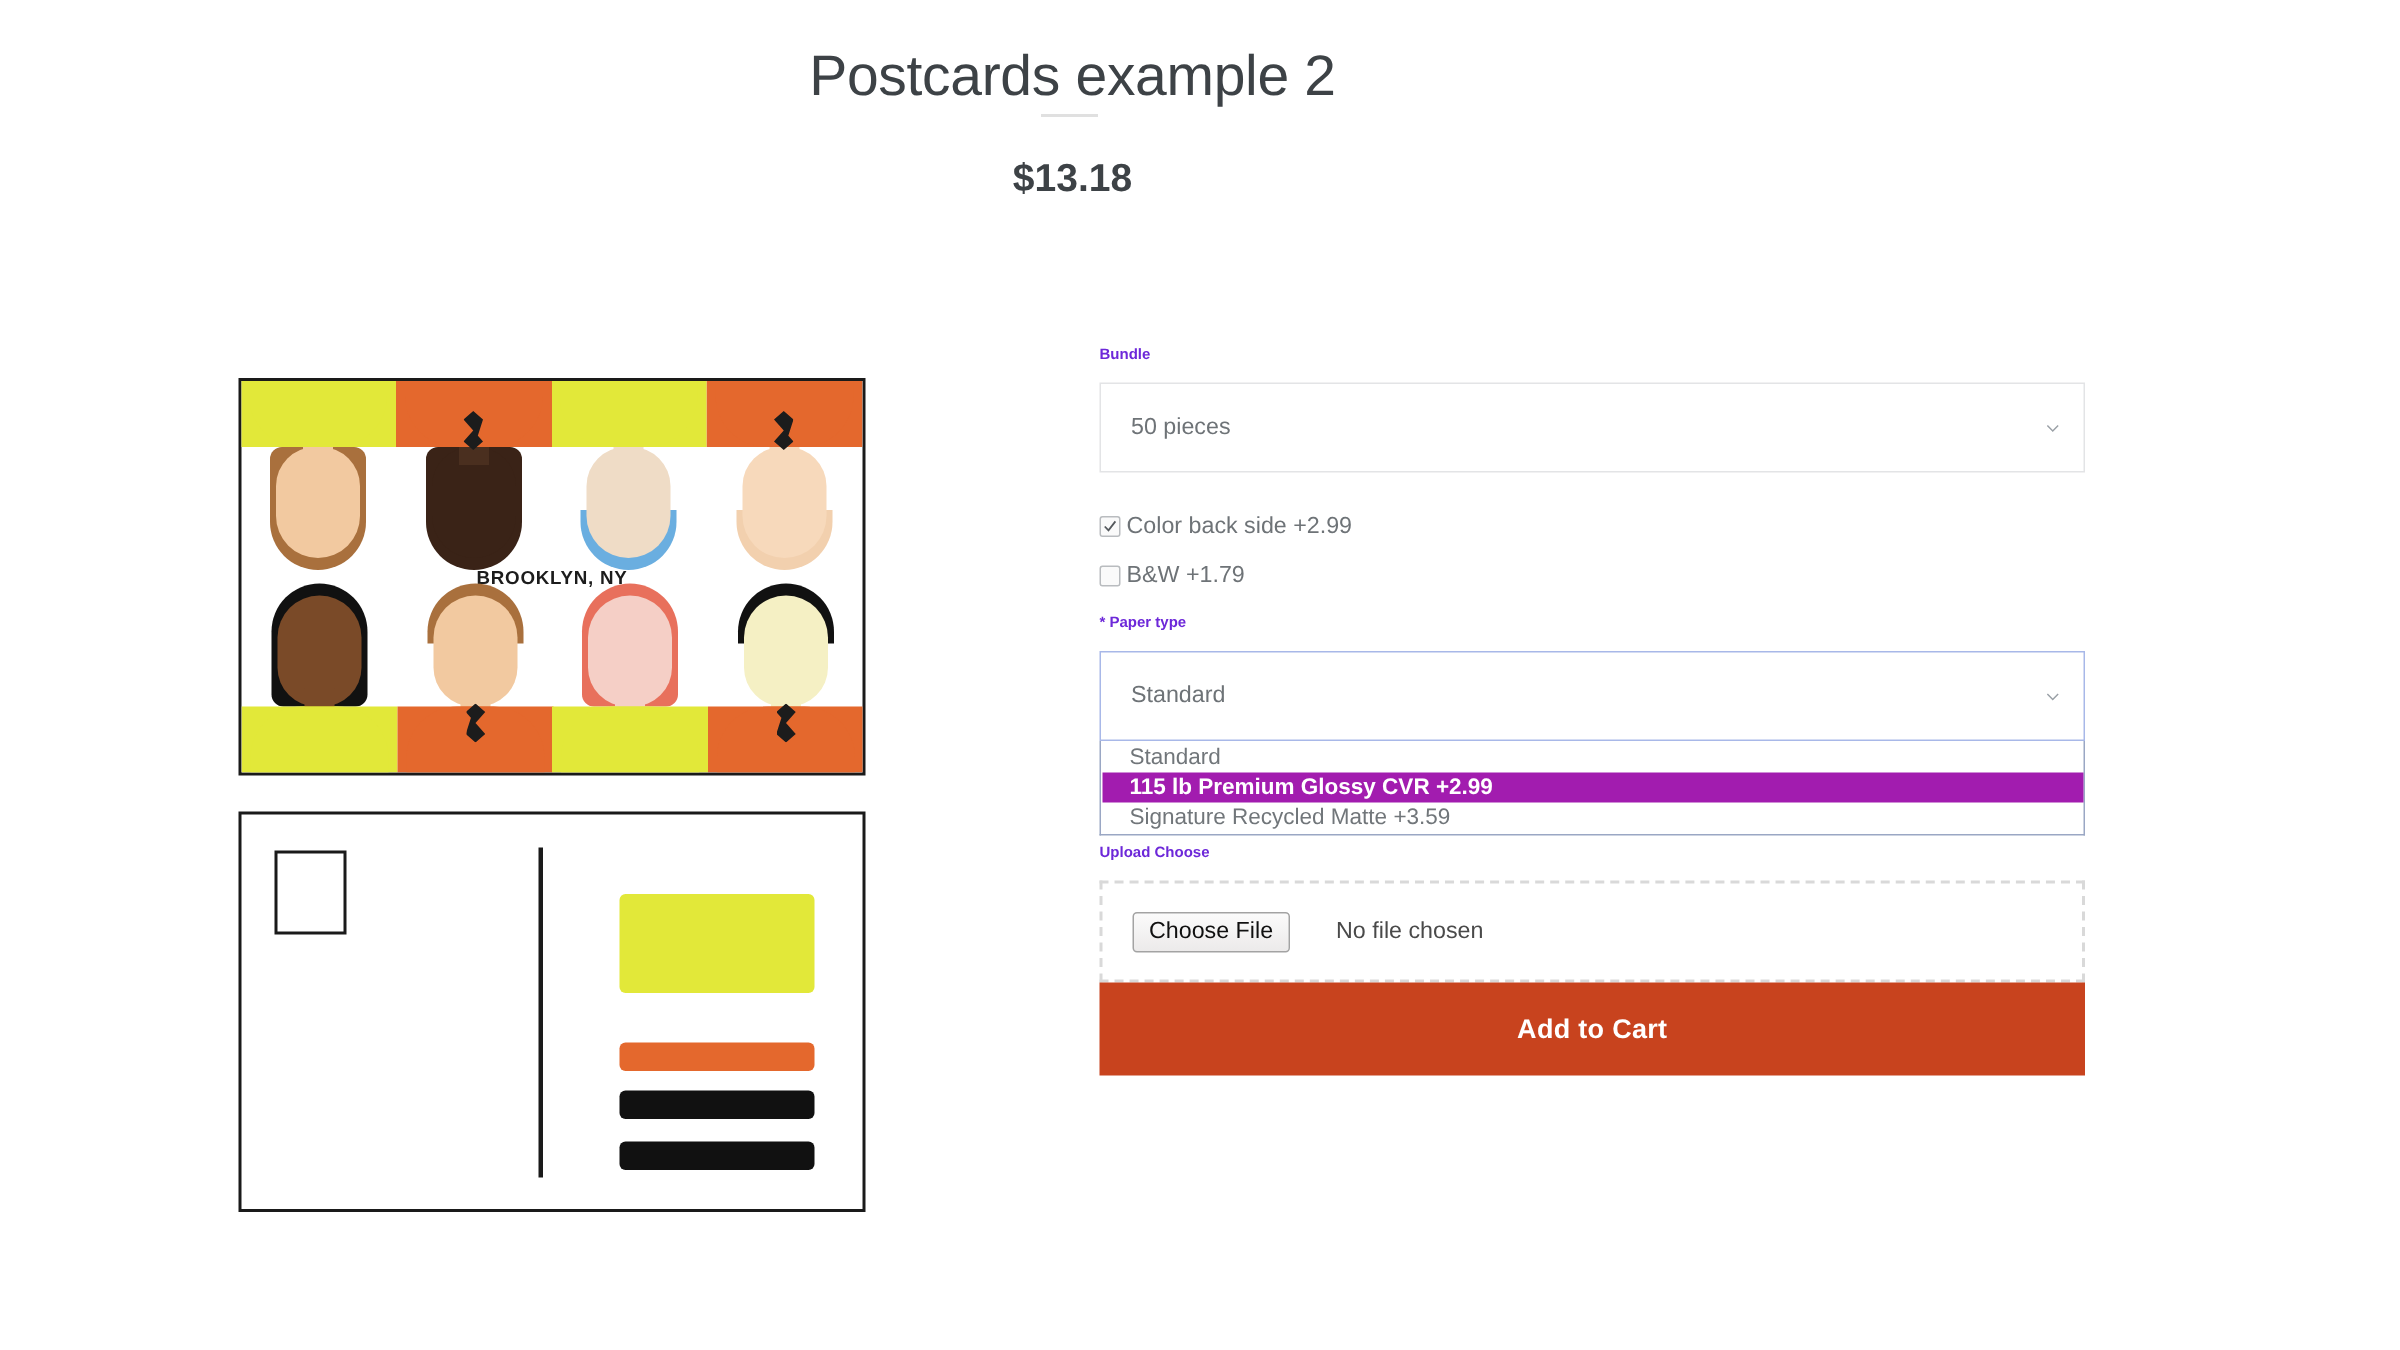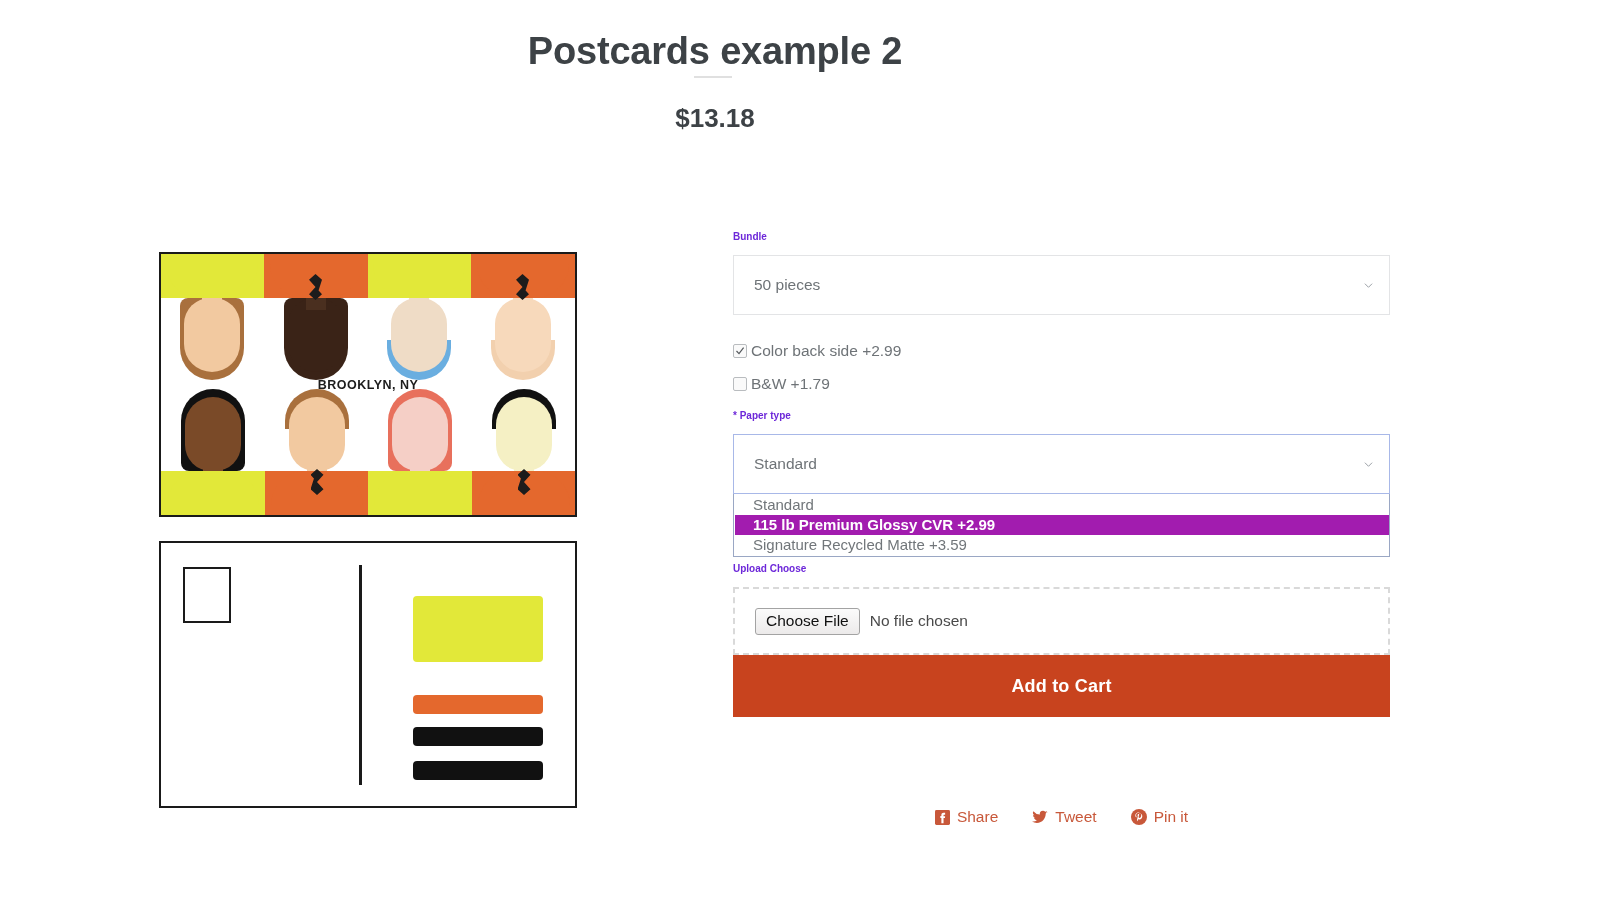--- a/index.html
+++ b/index.html
@@ -10,21 +10,21 @@
     font-family: "Liberation Sans", sans-serif;
     color: #3d4246;
     overflow: hidden;
   }
   .page { position: relative; width: 1600px; height: 900px; }
 
   
   .product-title {
     position: absolute; left: 0; top: 2px; width: 1430px;
     text-align: center;
-    font-size: 38px; font-weight: 700; color: #3d4246;
+    font-size: 38px; font-weight: 400; color: #3d4246;
     letter-spacing: -0.2px; line-height: 48px;
   }
   .title-rule {
     position: absolute; left: 694px; top: 76px;
     width: 38px; height: 2px; background: #e0e0e0;
   }
   .product-price {
     position: absolute; left: 0; top: 103px; width: 1430px;
     text-align: center;
     font-size: 26px; font-weight: 700; color: #3d4246;
@@ -140,21 +140,21 @@
   }
   .option {
     height: 20px; line-height: 20px; padding-left: 18px;
     font-size: 15px; color: #71767a; white-space: nowrap;
   }
   .option.sel { background: #a21caf; color: #ffffff; font-weight: 700; }
 
   .upload-box {
     width: 657px; height: 68px;
     border: 2px dashed #d9d9d9; background: #fff;
-    display: flex; align-items: center; padding-left: 20px;
+    display: flex; align-items: center; padding-left: 20px; gap: 21px;
   }
   .file-btn {
     border: 1px solid #a3a3a3; border-radius: 3px;
     background: linear-gradient(#fbfbfb, #eceaea);
     padding: 3px 10px 4px; font-size: 15.5px; color: #101010;
     font-family: "Liberation Sans", sans-serif;
   }
   .file-status { margin-left: 10px; font-size: 15.5px; color: #4a4a4a; }
 
   .cart-btn {
@@ -310,42 +310,14 @@
     <div class="field-label" style="margin-top:3px">Upload Choose</div>
     <div class="upload-box">
       <button class="file-btn">Choose File</button>
       <span class="file-status">No file chosen</span>
     </div>
 
     <button class="cart-btn">Add to Cart</button>
 
   </div>
 
-  <div class="share-row">
-    <a class="share-link" href="#">
-      <span class="ico">
-        <svg width="15" height="15" viewBox="0 0 16 16">
-            <rect width="16" height="16" rx="1.5" fill="#c8583a"></rect>
-            <path d="M10.6 8.4H9.1V14H6.8V8.4H5.7V6.5h1.1V5.3c0-1.2.6-2.3 2.4-2.3h1.6v2H9.8c-.4 0-.7.1-.7.6v1h1.7z" fill="#fff"></path>
-          </svg>
-      </span>
-      <span>Share</span>
-    </a>
-    <a class="share-link" href="#">
-      <span class="ico">
-        <svg width="16" height="14" viewBox="0 0 18 15">
-            <path d="M17.6 2.1c-.6.3-1.3.5-2 .6.7-.4 1.3-1.1 1.5-1.9-.7.4-1.4.7-2.2.8A3.5 3.5 0 0 0 8.9 4.8 10 10 0 0 1 1.6.9 3.5 3.5 0 0 0 2.7 5.6c-.6 0-1.1-.2-1.6-.4 0 1.7 1.2 3.1 2.8 3.4-.5.1-1 .2-1.6.1.4 1.4 1.7 2.4 3.3 2.4A7.1 7.1 0 0 1 0 12.6a10 10 0 0 0 5.4 1.6c6.5 0 10-5.4 10-10v-.5c.7-.5 1.3-1 1.8-1.7z" fill="#c8583a"></path>
-          </svg>
-      </span>
-      <span>Tweet</span>
-    </a>
-    <a class="share-link" href="#">
-      <span class="ico">
-        <svg width="16" height="16" viewBox="0 0 16 16">
-            <circle cx="8" cy="8" r="8" fill="#c8583a"></circle>
-            <path d="M8.2 3.2C5.7 3.2 4.3 4.8 4.3 6.4c0 .8.4 1.6 1 2 .1 0 .2 0 .2-.1l.1-.5c0-.1 0-.2-.1-.3a2 2 0 0 1-.4-1.2c0-1.3 1-2.5 2.7-2.5 1.4 0 2.4.9 2.4 2.1 0 1.6-.7 3-1.7 3-.6 0-1-.5-.9-1.1l.5-1.9c.1-.4 0-.8-.5-.8-.6 0-1 .6-1 1.4 0 .5.2.8.2.8l-.7 2.9c-.2.8 0 1.9 0 2 0 .1.1.1.1 0l.8-1.2.3-1.1c.2.3.7.6 1.2.6 1.6 0 2.8-1.5 2.8-3.5 0-1.6-1.4-2.8-3.1-2.8z" fill="#fff"></path>
-          </svg>
-      </span>
-      <span>Pin it</span>
-    </a>
-  </div>
 
 </div>
 
 </body></html>

